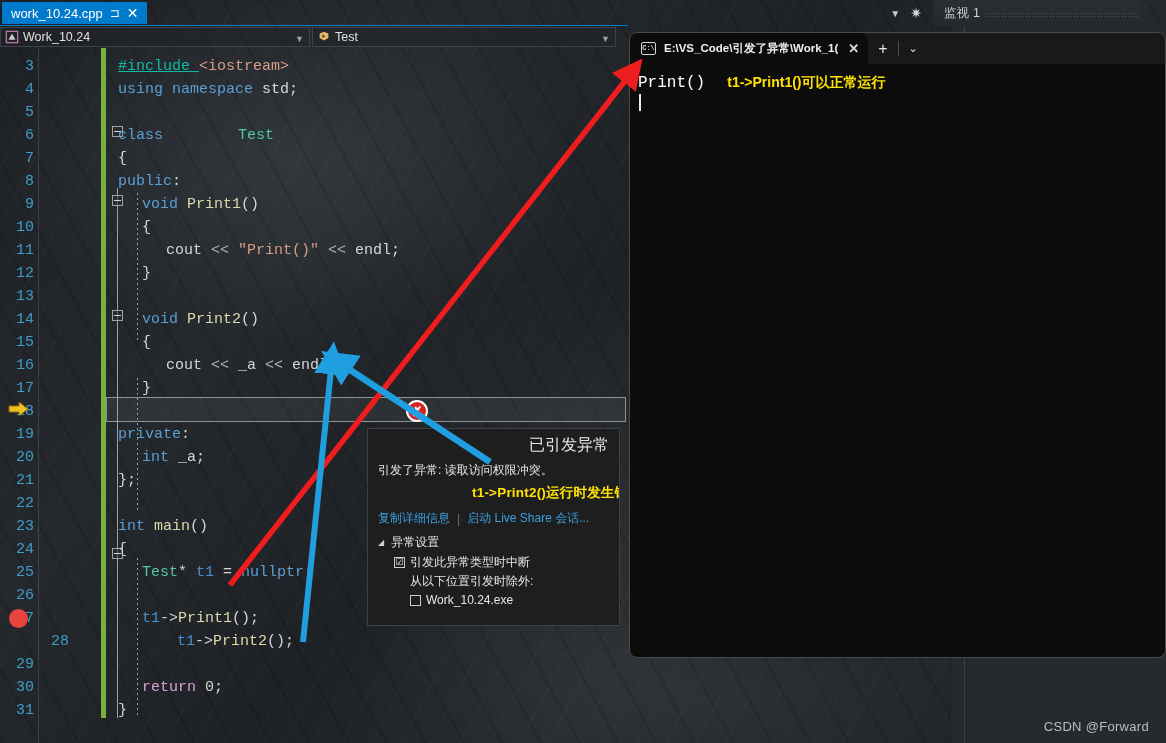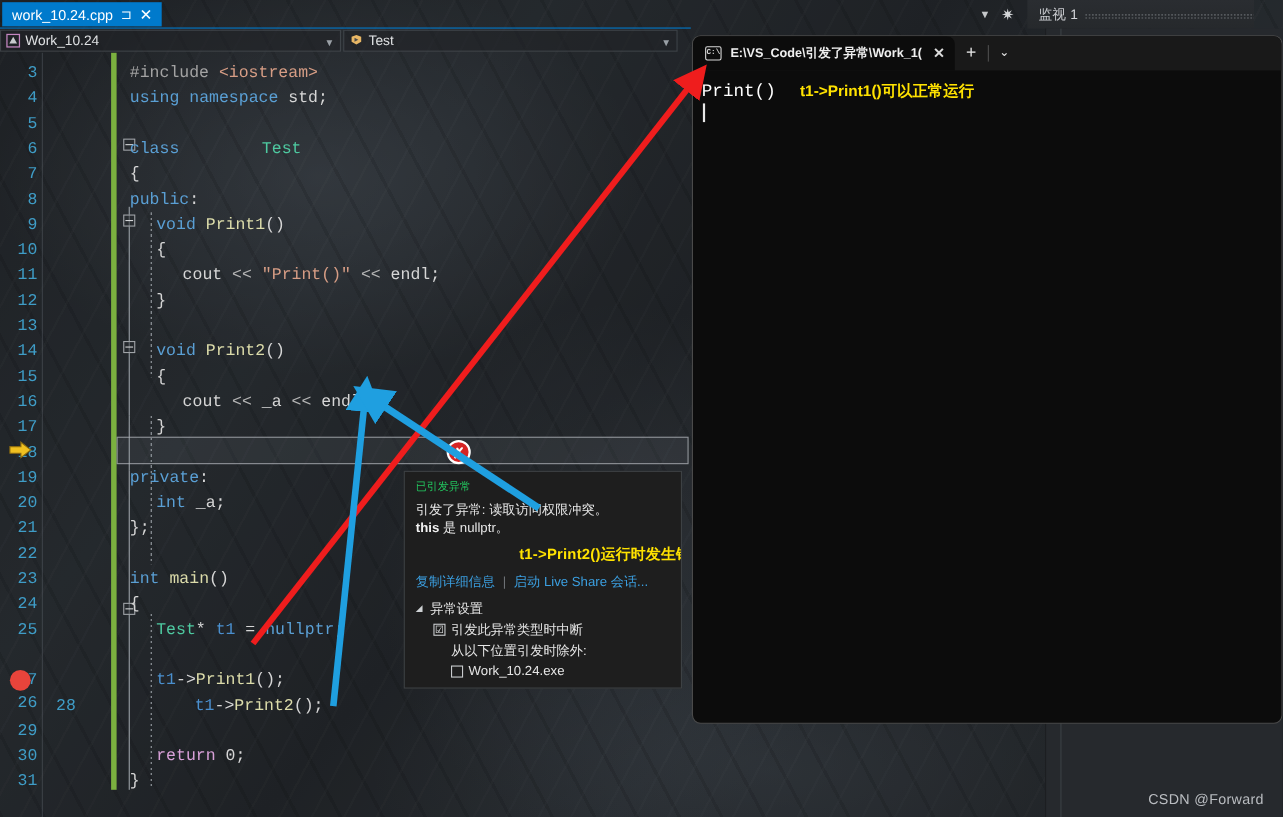--- a/index.html
+++ b/index.html
@@ -77,21 +77,21 @@
   .lnum{width:34px;text-align:right;color:#3f9dc7;font-size:15px;font-family:"Liberation Mono",monospace;}
   .code{
     position:absolute;left:118px;top:0;height:23px;display:flex;align-items:center;
     font-family:"Liberation Mono",monospace;font-size:15px;color:#d4d4d4;white-space:pre;
   }
   .kw{color:#5a9fd4;}        
   .kw2{color:#4a8fce;}
   .typ{color:#4ec9a0;}       
   .fn{color:#dcdcaa;}        
   .str{color:#d69d85;}       
-  .pre{color:#a3a3a3;}       
+  .pre{color:#14b8a6;text-decoration:underline;}       
   .incl{color:#d69d85;}
   .ctl{color:#d8a0d8;}       
   .pln{color:#d6d6d6;}
   .op{color:#b4b4b4;}
 
   
   .foldbox{
     position:absolute;left:112px;width:11px;height:11px;
     border:1px solid #a0a4a8;box-sizing:border-box;background:rgba(40,44,48,.5);
   }
@@ -117,21 +117,21 @@
     position:absolute;left:9px;top:561px;width:19px;height:19px;border-radius:50%;
     background:#e8443b;
   }
 
   
   .exc{
     position:absolute;left:367px;top:428px;width:253px;height:198px;
     background:#1e1e1e;border:1px solid #3d4144;box-sizing:border-box;
     color:#e6e6e6;font-size:12px;overflow:hidden;
   }
-  .exc-title{padding:6px 10px 2px 10px;font-size:10px;color:#22c55e;}
+  .exc-title{padding:6px 10px 2px 10px;font-size:16px;color:#e5e5e5;text-align:right;}
   .exc-body{padding:4px 10px 0 10px;line-height:1.45;}
   .exc-body b{font-weight:bold;color:#f2f2f2;}
   .exc-annot{
     color:#ffe200;font-size:13.5px;font-weight:bold;white-space:nowrap;
     padding:5px 0 3px 104px;letter-spacing:.2px;
   }
   .exc-links{padding:5px 10px 0 10px;display:flex;align-items:center;gap:7px;}
   .exc-links a{color:#3b9fe0;text-decoration:none;cursor:pointer;}
   .exc-sep{color:#6d7175;}
   .exc-settings{padding:6px 10px 0 10px;}
@@ -332,21 +332,21 @@
           <div class="code" style="left: 118px;"><span class="kw">int</span><span class="pln"> </span><span class="fn">main</span><span class="pln">()</span></div>
         </div>
         <div class="codeline" style="top: 490px;">
           <div class="lnum">24</div>
           <div class="code" style="left: 118px;"><span class="pln">{</span></div>
         </div>
         <div class="codeline" style="top: 513px;">
           <div class="lnum">25</div>
           <div class="code" style="left: 142px;"><span class="typ">Test</span><span class="pln">* </span><span class="kw2">t1</span><span class="pln"> = </span><span class="kw">nullptr</span><span class="pln">;</span></div>
         </div>
-        <div class="codeline" style="top: 536px; margin-top: 44px;">
+        <div class="codeline" style="top: 536px;">
           <div class="lnum">26</div>
           <div class="code" style="left: 142px;"></div>
         </div>
         <div class="codeline" style="top: 559px;">
           <div class="lnum">27</div>
           <div class="code" style="left: 142px;"><span class="kw2">t1</span><span class="pln">-&gt;</span><span class="fn">Print1</span><span class="pln">();</span></div>
         </div>
         <div class="codeline" style="top: 582px; margin-left: 35px;">
           <div class="lnum">28</div>
           <div class="code" style="left: 142px;"><span class="kw2">t1</span><span class="pln">-&gt;</span><span class="fn">Print2</span><span class="pln">();</span></div>
@@ -371,24 +371,20 @@
     <svg class="stmt-arrow" viewBox="0 0 22 18">
       <path d="M1 6 L11 6 L11 2 L20 9 L11 16 L11 12 L1 12 Z" fill="#f0c020" stroke="#8a6a10" stroke-width="1"></path>
     </svg>
     <div class="bp-dot"></div>
   </div>
 
   <div class="exc">
     <div class="exc-title">已引发异常</div>
     <div class="exc-body">
       <div>引发了异常: 读取访问权限冲突。</div>
-      <div>
-        <b>this</b>
-        <span>是 nullptr。</span>
-      </div>
     </div>
     <div class="exc-annot">t1-&gt;Print2()运行时发生错误</div>
     <div class="exc-links">
       <a>复制详细信息</a>
       <span class="exc-sep">|</span>
       <a>启动 Live Share 会话...</a>
     </div>
     <div class="exc-settings">
       <div class="exc-row">
         <span class="tri">◢</span>

